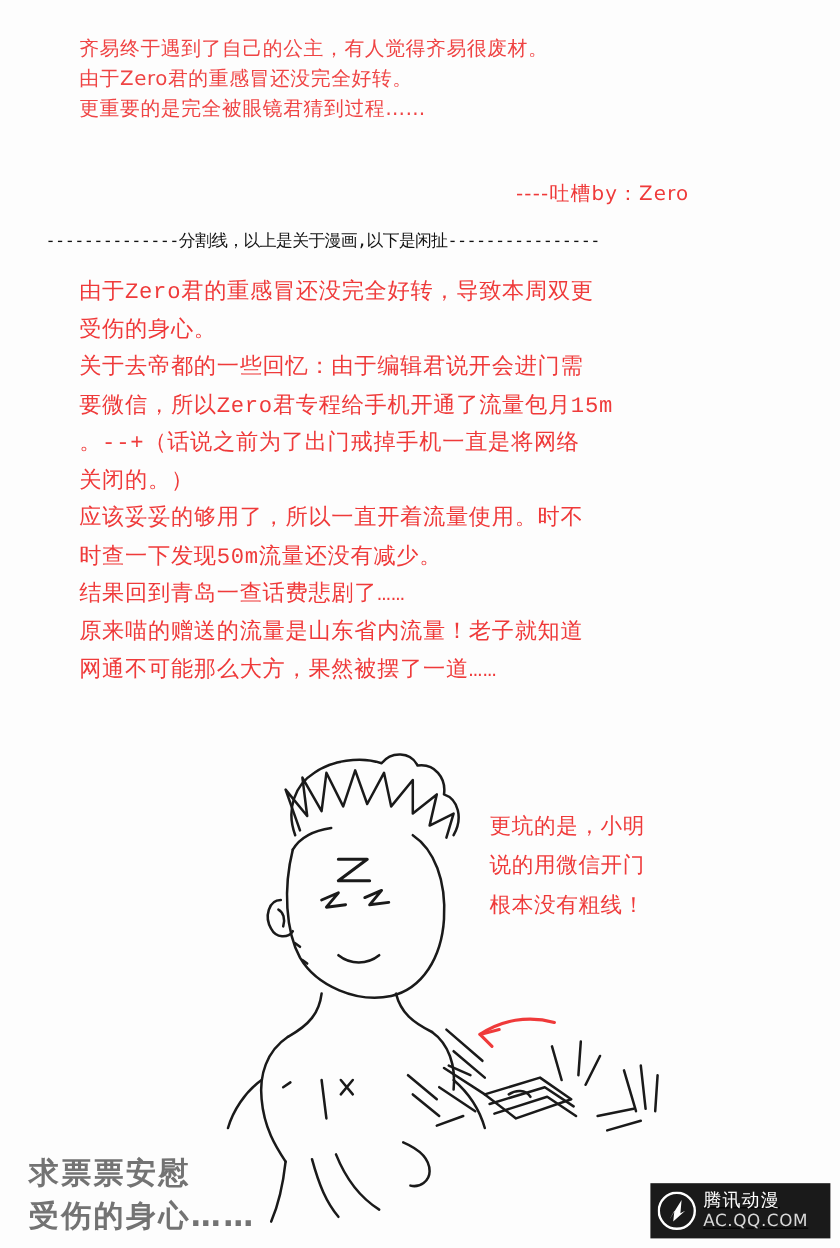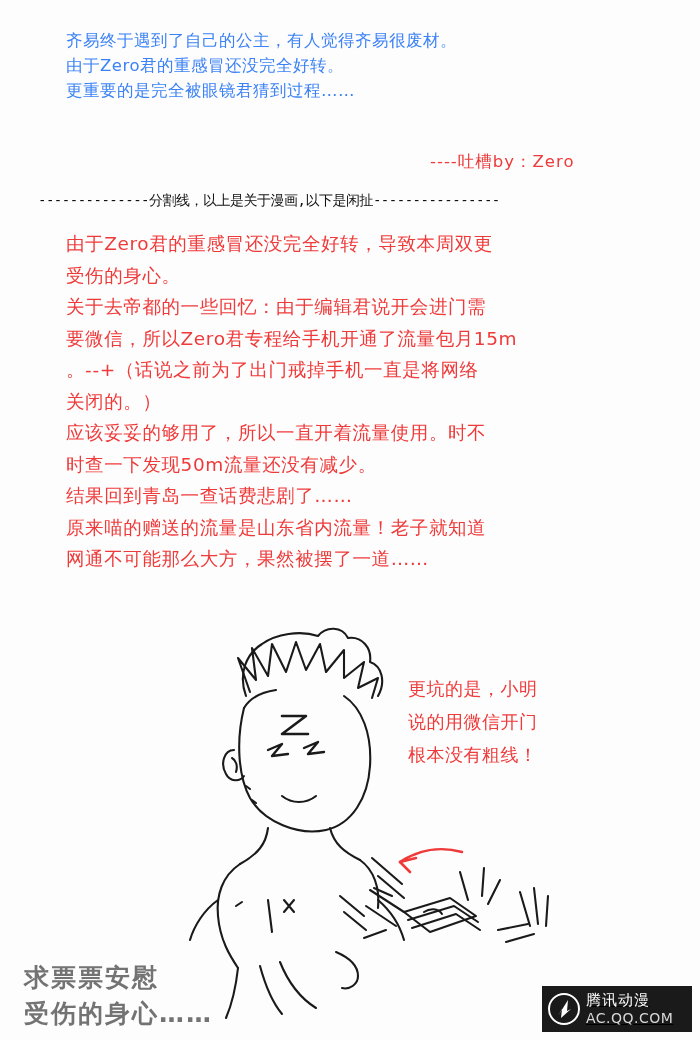--- a/index.html
+++ b/index.html
@@ -19,21 +19,21 @@
     inset: 0;
     background: #fdfdfd;
   }
 
   
   .top-note {
     position: absolute;
     left: 66px;
     top: 28px;
     width: 580px;
-    color: #3b82f6;
+    color: #ef4444;
     font-size: 16.5px;
     line-height: 25px;
     letter-spacing: 0.5px;
     font-family: "DejaVu Sans", sans-serif;
   }
   .top-note div {
     white-space: nowrap;
   }
   .sign {
     position: absolute;
@@ -65,31 +65,33 @@
     left: 66px;
     top: 228px;
     width: 600px;
     color: #ef3a3a;
     font-size: 18.5px;
     line-height: 31.5px;
     letter-spacing: 0.6px;
   }
   .body-text div {
     white-space: nowrap;
+    font-family: Liberation Mono, monospace;
   }
 
   
   .speech {
     position: absolute;
     left: 408px;
     top: 672px;
     color: #ef3a3a;
     font-size: 18px;
     line-height: 33px;
     letter-spacing: 0.5px;
+    font-family: Liberation Serif, serif;
   }
   .speech div { white-space: nowrap; }
 
   
   .bottom-blue {
     position: absolute;
     left: 24px;
     top: 960px;
     color: #737373;
     font-size: 25px;

